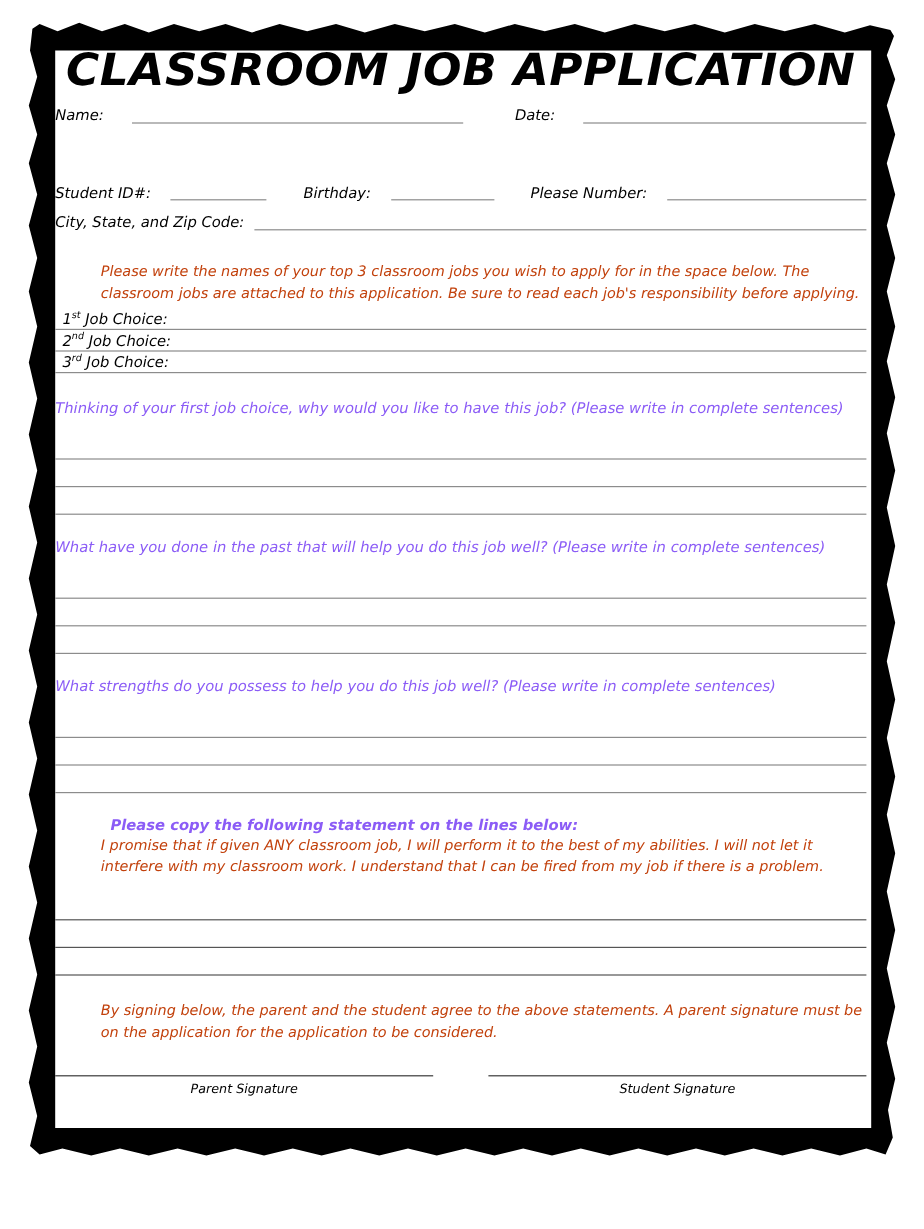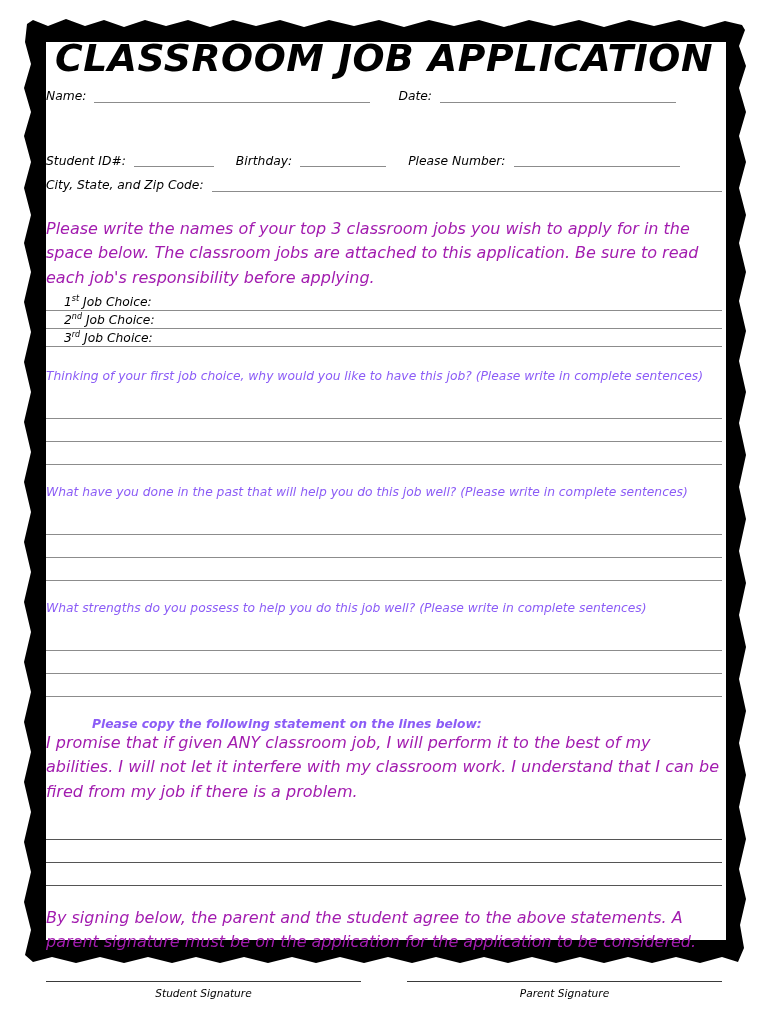--- a/index.html
+++ b/index.html
@@ -50,20 +50,21 @@
     color: #000;
     margin: 0 0 10px 0;
     line-height: 1.05;
     transform: scaleX(1.02);
   }
 
   .row {
     display: flex;
     align-items: flex-end;
     margin-bottom: 9px;
+    justify-content: space-between;
   }
 
   .label {
     font-size: 12.3px;
     color: #000;
     white-space: nowrap;
     line-height: 1.2;
     padding-bottom: 1px;
   }
 
@@ -81,21 +82,21 @@
   .w-bday   { width: 86px; }
   .w-phone  { width: 166px; }
 
   .spacer-sm { height: 5px; }
   .spacer-md { height: 14px; }
   .spacer-lg { height: 20px; }
 
   
   .job-line {
     border-bottom: 1.4px solid #8c8c8c;
-    padding-left: 18px;
+    padding-left: 6px;
     padding-bottom: 1px;
     font-size: 12.3px;
     margin-bottom: 2px;
   }
   sup {
     font-size: 8px;
     vertical-align: super;
     line-height: 0;
   }
 
@@ -108,23 +109,24 @@
   .blank.dark { border-bottom-color: #555; }
 
   .question {
     font-size: 12.3px;
     color: #8b5cf6;
   }
 
   .bold { font-weight: bold; margin-left: 46px; }
 
   .para {
-    font-size: 16px;
+    font-size: 12px;
     line-height: 1.52;
-    color: #a21caf;
+    color: #c2410c;
+    margin-left: 38px;
   }
 
   
   .sig-row {
     display: flex;
     justify-content: space-between;
     margin-top: 26px;
   }
   .sig-block { width: 315px; }
   .sig-line {
@@ -249,23 +251,23 @@
       </div>
     </div>
 
     <div class="spacer-lg"></div>
 
     <div>
       <div class="para">By signing below, the parent and the student agree to the above statements. A parent signature must be on the application for the application to be considered.</div>
       <div class="sig-row">
         <div class="sig-block">
           <div class="sig-line"></div>
-          <div class="sig-caption">Student Signature</div>
+          <div class="sig-caption">Parent Signature</div>
         </div>
         <div class="sig-block">
           <div class="sig-line"></div>
-          <div class="sig-caption">Parent Signature</div>
+          <div class="sig-caption">Student Signature</div>
         </div>
       </div>
     </div>
 
   </div>
 </div>
 
 </body></html>

